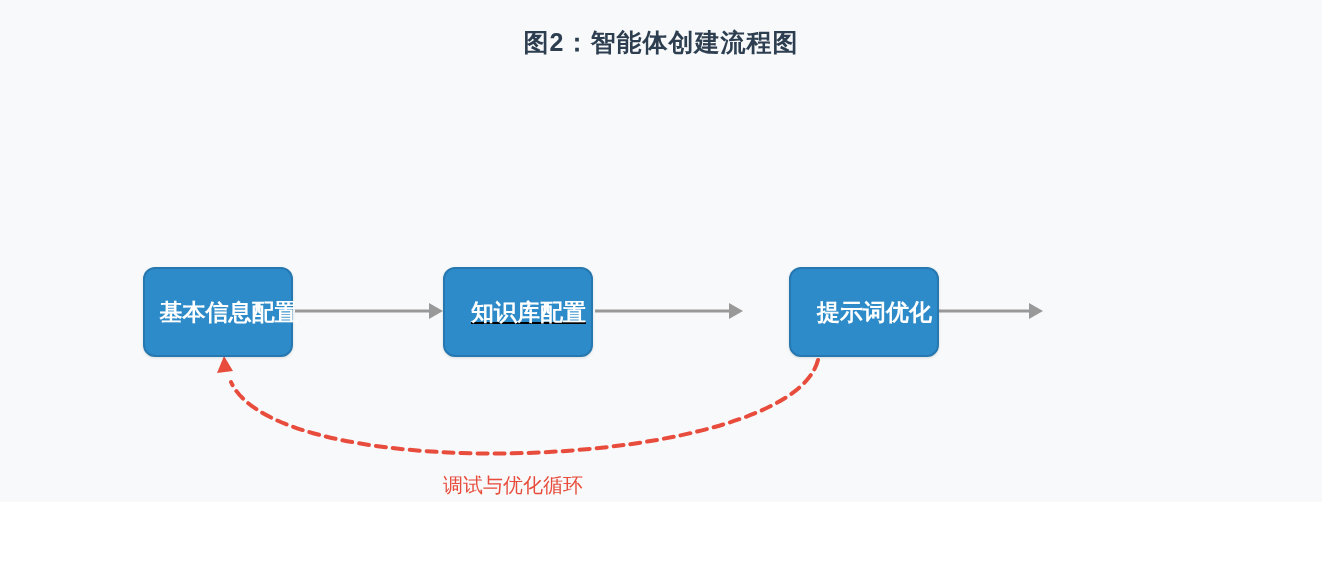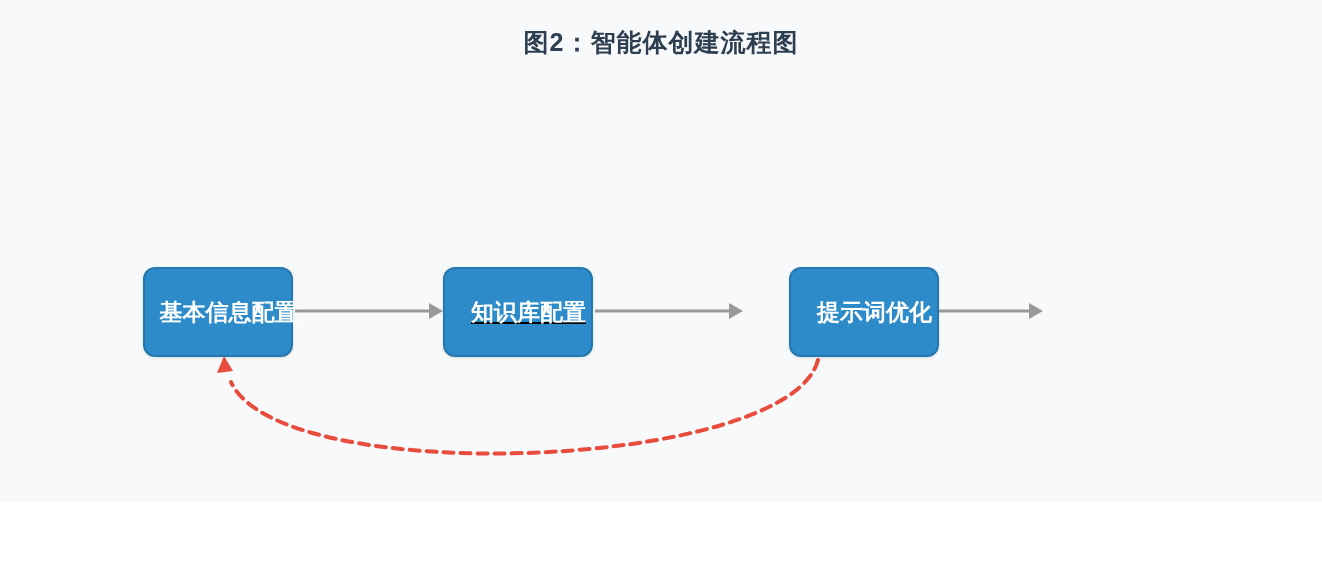--- a/index.html
+++ b/index.html
@@ -93,14 +93,15 @@
 
   <div class="node node-2">
     <span>知识库配置</span>
   </div>
 
   <div class="node node-3">
     <span>提示词优化</span>
   </div>
 
 
+  <div class="loop-label">调试与优化循环</div>
 
 </div>
 
 </body></html>

